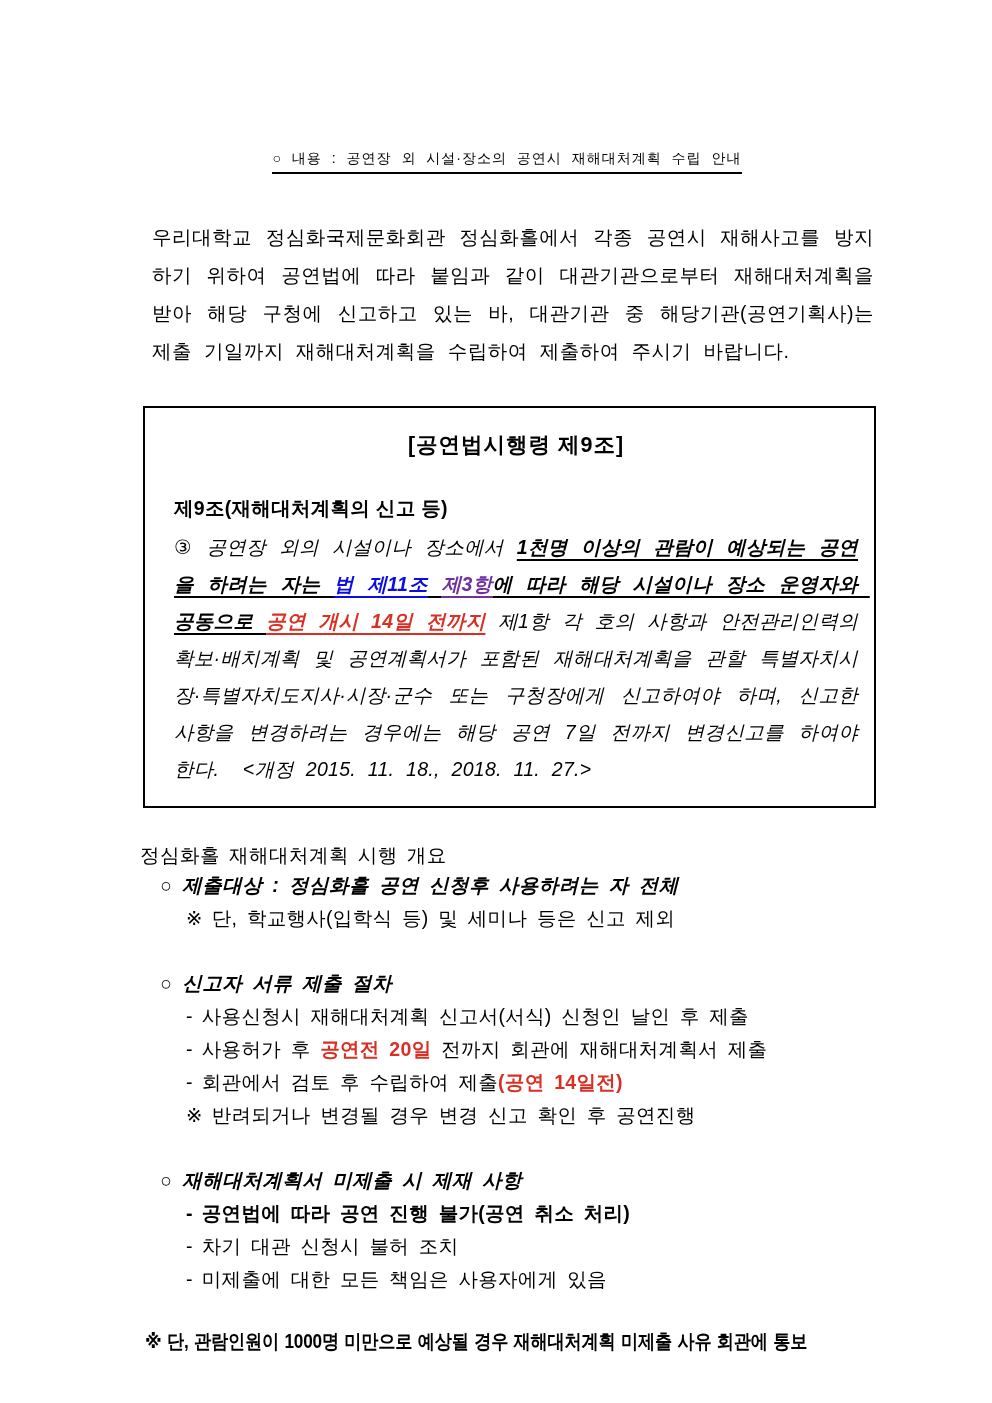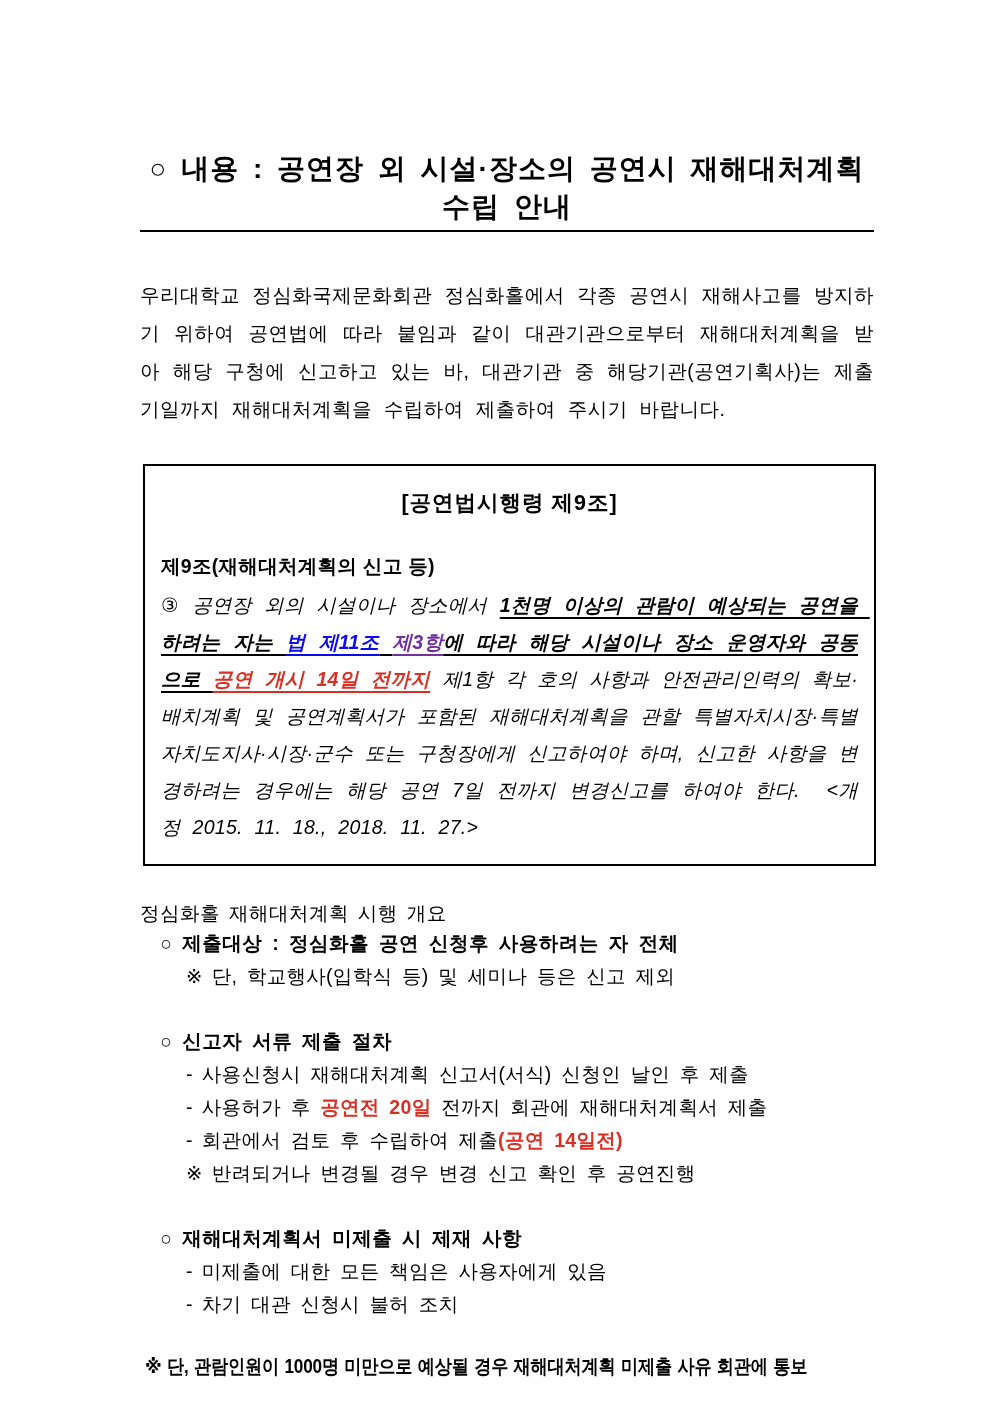--- a/index.html
+++ b/index.html
@@ -14,44 +14,45 @@
     margin: 0 auto;
     background: #ffffff;
     font-family: "Liberation Sans", "DejaVu Sans", sans-serif;
     color: #000000;
     box-sizing: border-box;
     padding: 150px 118px 0 140px;
     overflow: hidden;
   }
   .doc-title {
     text-align: center;
-    font-size: 28px;
-    font-weight: bold;
+    font-size: 14px;
+    font-weight: normal;
     letter-spacing: 1px;
     word-spacing: 5px;
     margin-bottom: 44px;
   }
   .doc-title .t-underline {
     display: inline-block;
     border-bottom: 2px solid #000;
     padding-bottom: 4px;
   }
   .intro {
     font-size: 19.5px;
     line-height: 38px;
     text-align: justify;
     word-spacing: 6px;
     letter-spacing: 0.5px;
     margin-bottom: 36px;
+    margin-left: 12px;
   }
   .law-box {
     border: 2px solid #000000;
     margin-left: 3px;
     margin-right: -2px;
-    padding: 22px 16px 18px 16px;
+    padding: 22px 16px 18px 29px;
     box-sizing: border-box;
     margin-bottom: 34px;
   }
   .law-box-title {
     text-align: center;
     font-size: 21.5px;
     font-weight: bold;
     letter-spacing: 1px;
     margin-bottom: 34px;
   }
@@ -86,20 +87,21 @@
     word-spacing: 3px;
   }
   .overview-sections { padding-left: 20px; }
   .section { margin-bottom: 32px; }
   .section-title-line {
     font-size: 19.5px;
     font-weight: bold;
     line-height: 33px;
     letter-spacing: 0.5px;
     word-spacing: 4px;
+    font-style: italic;
   }
   .section-title-line .marker { margin-right: 10px; }
   .section-items { padding-left: 26px; }
   .section-item {
     font-size: 19.5px;
     line-height: 33px;
     letter-spacing: 0.3px;
     word-spacing: 4px;
   }
   .section-item .marker { margin-right: 9px; }
@@ -150,22 +152,23 @@
         <div class="section-items">
           <div class="section-item"><span class="marker">-</span><span class="seg normal">사용신청시 재해대처계획 신고서(서식) 신청인 날인 후 제출</span></div>
           <div class="section-item"><span class="marker">-</span><span class="seg normal">사용허가 후 </span><span class="seg bold red">공연전 20일</span><span class="seg normal"> 전까지 회관에 재해대처계획서 제출</span></div>
           <div class="section-item"><span class="marker">-</span><span class="seg normal">회관에서 검토 후 수립하여 제출</span><span class="seg bold red">(공연 14일전)</span></div>
           <div class="section-item"><span class="marker">※</span><span class="seg normal">반려되거나 변경될 경우 변경 신고 확인 후 공연진행</span></div>
         </div>
       </div>
       <div class="section">
         <div class="section-title-line"><span class="marker">○</span><span>재해대처계획서 미제출 시 제재 사항</span></div>
         <div class="section-items">
+          <div class="section-item bold-item"><span class="marker">-</span><span class="seg bold">공연법에 따라 공연 진행 불가(공연 취소 처리)</span></div>
+          <div class="section-item"><span class="marker">-</span><span class="seg normal">차기 대관 신청시 불허 조치</span></div>
           <div class="section-item"><span class="marker">-</span><span class="seg normal">미제출에 대한 모든 책임은 사용자에게 있음</span></div>
-          <div class="section-item"><span class="marker">-</span><span class="seg normal">차기 대관 신청시 불허 조치</span></div>
         </div>
       </div>
     </div>
 
   <div class="footnote">
     <span class="condensed"><span>※</span> <span>단, 관람인원이 1000명 미만으로 예상될 경우 재해대처계획 미제출 사유 회관에 통보</span></span>
   </div>
 
 </div>
 

